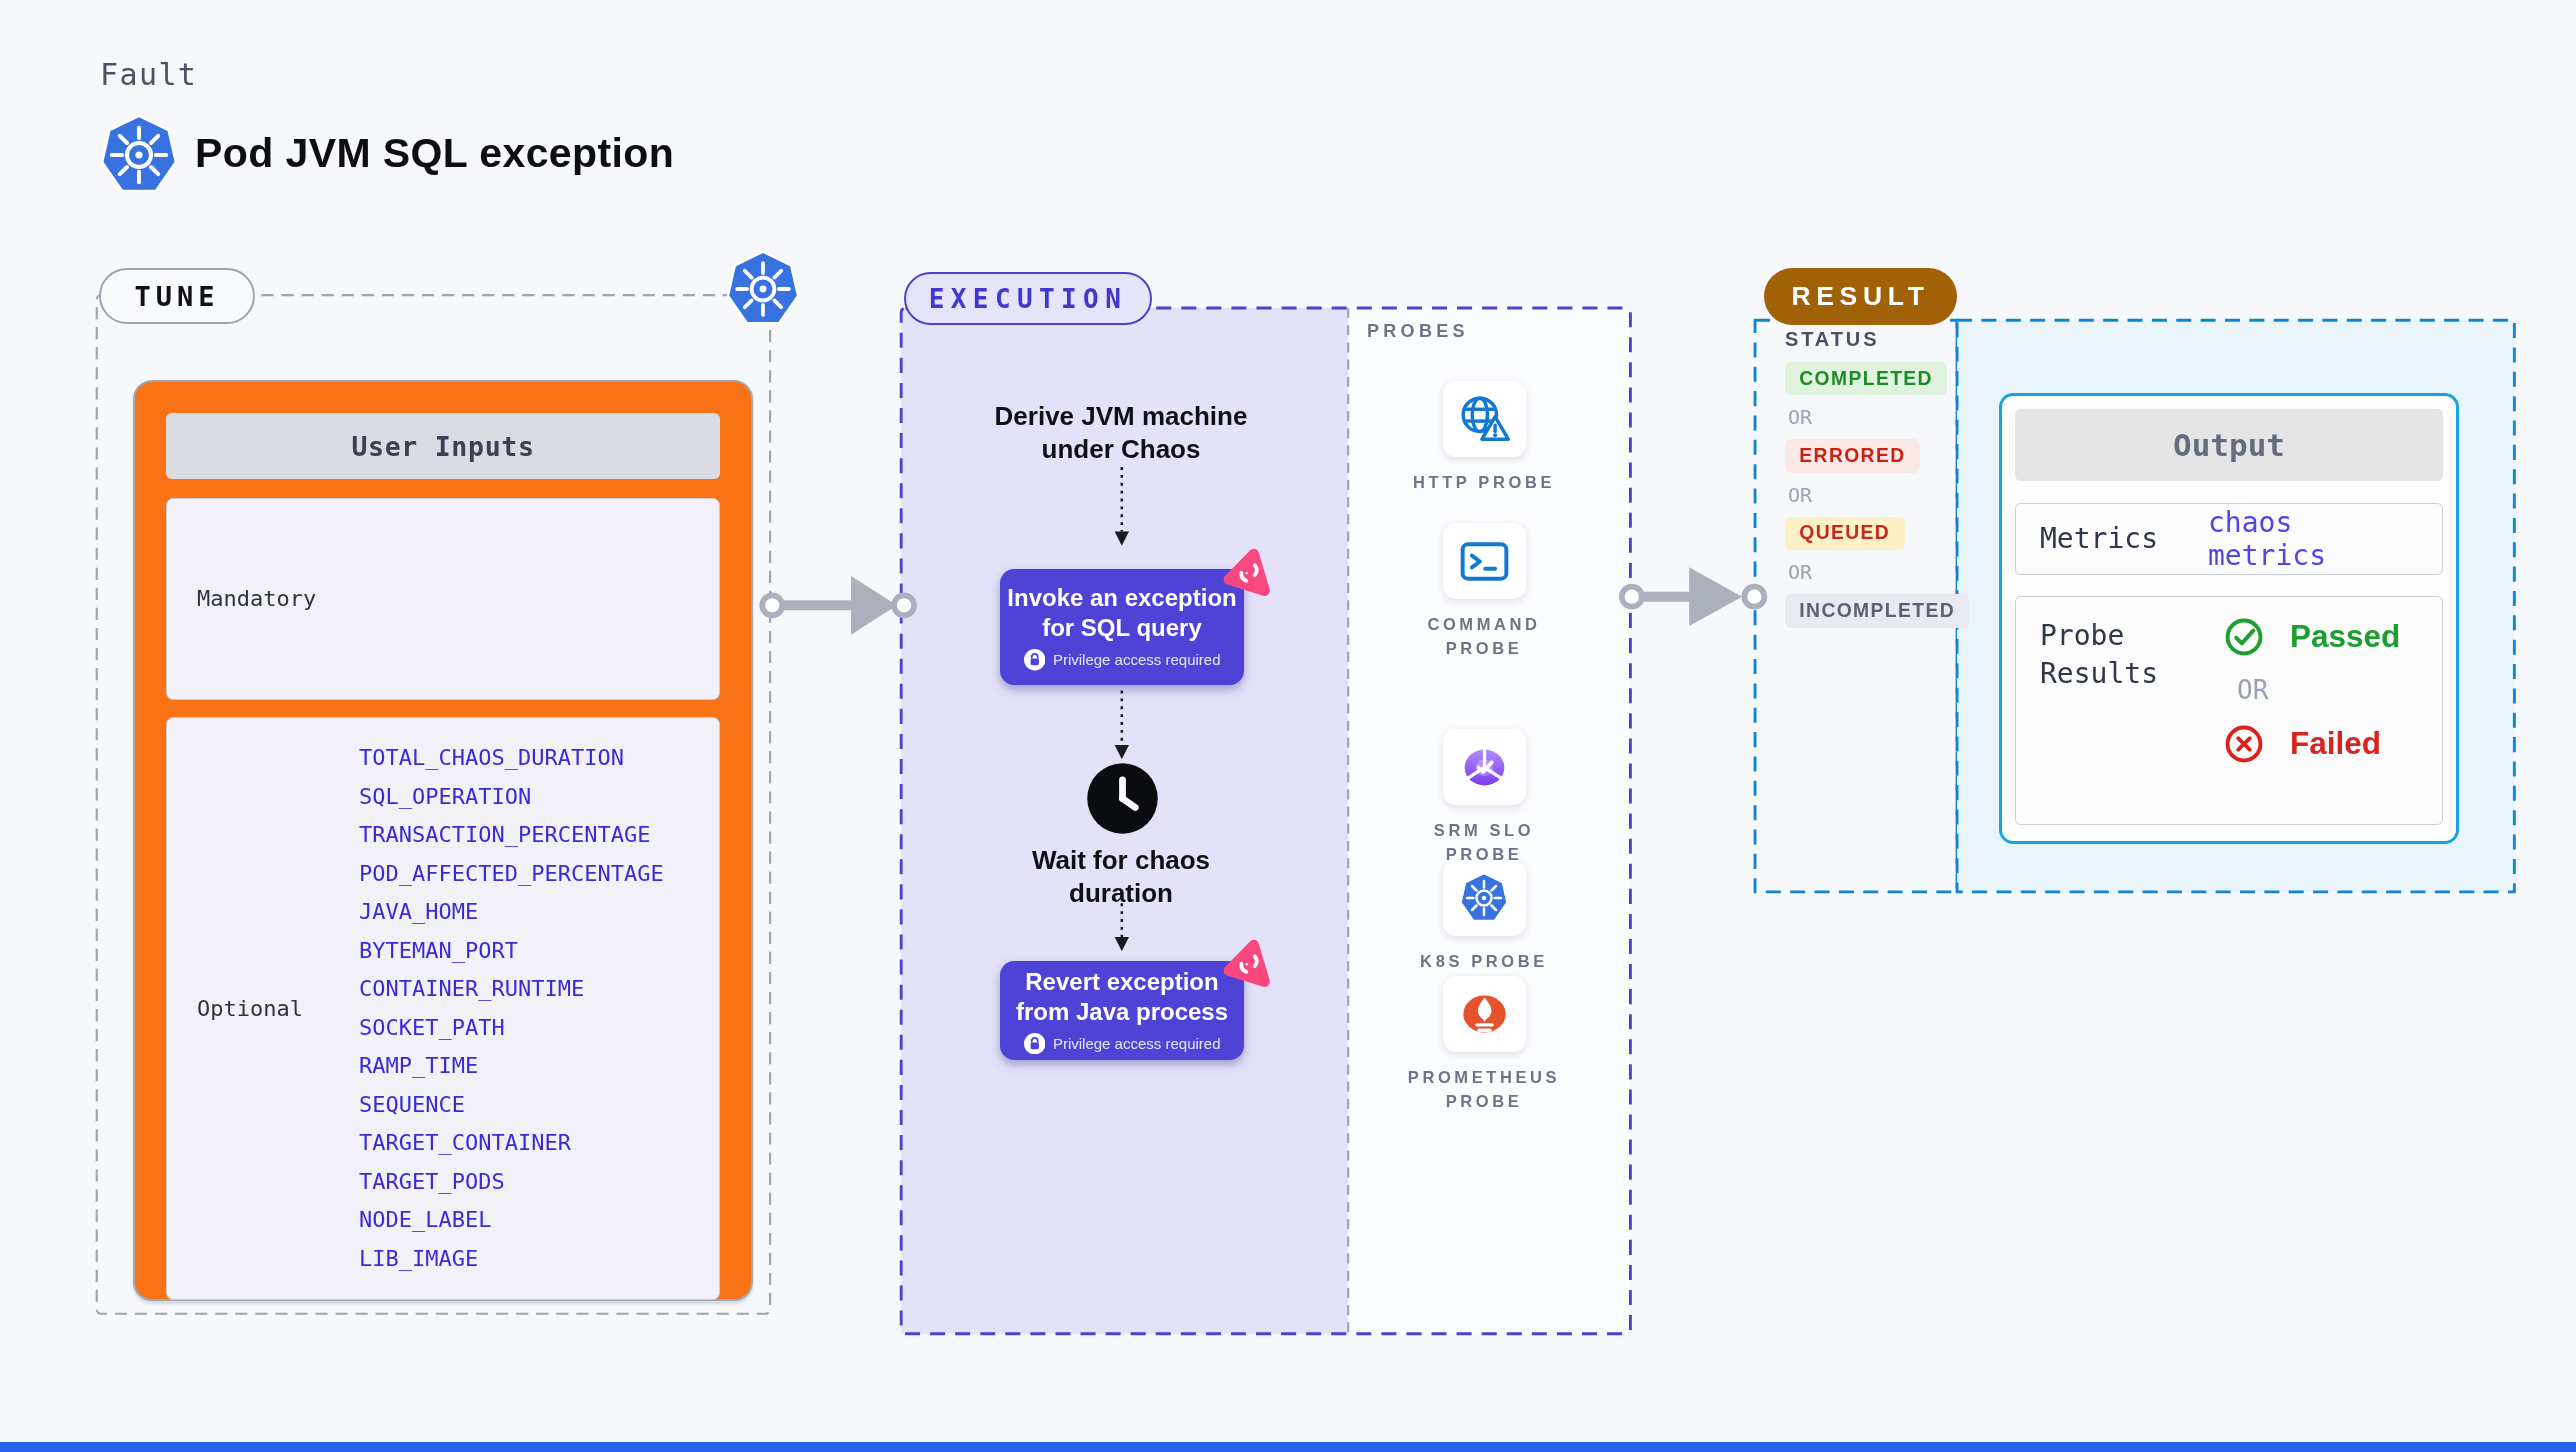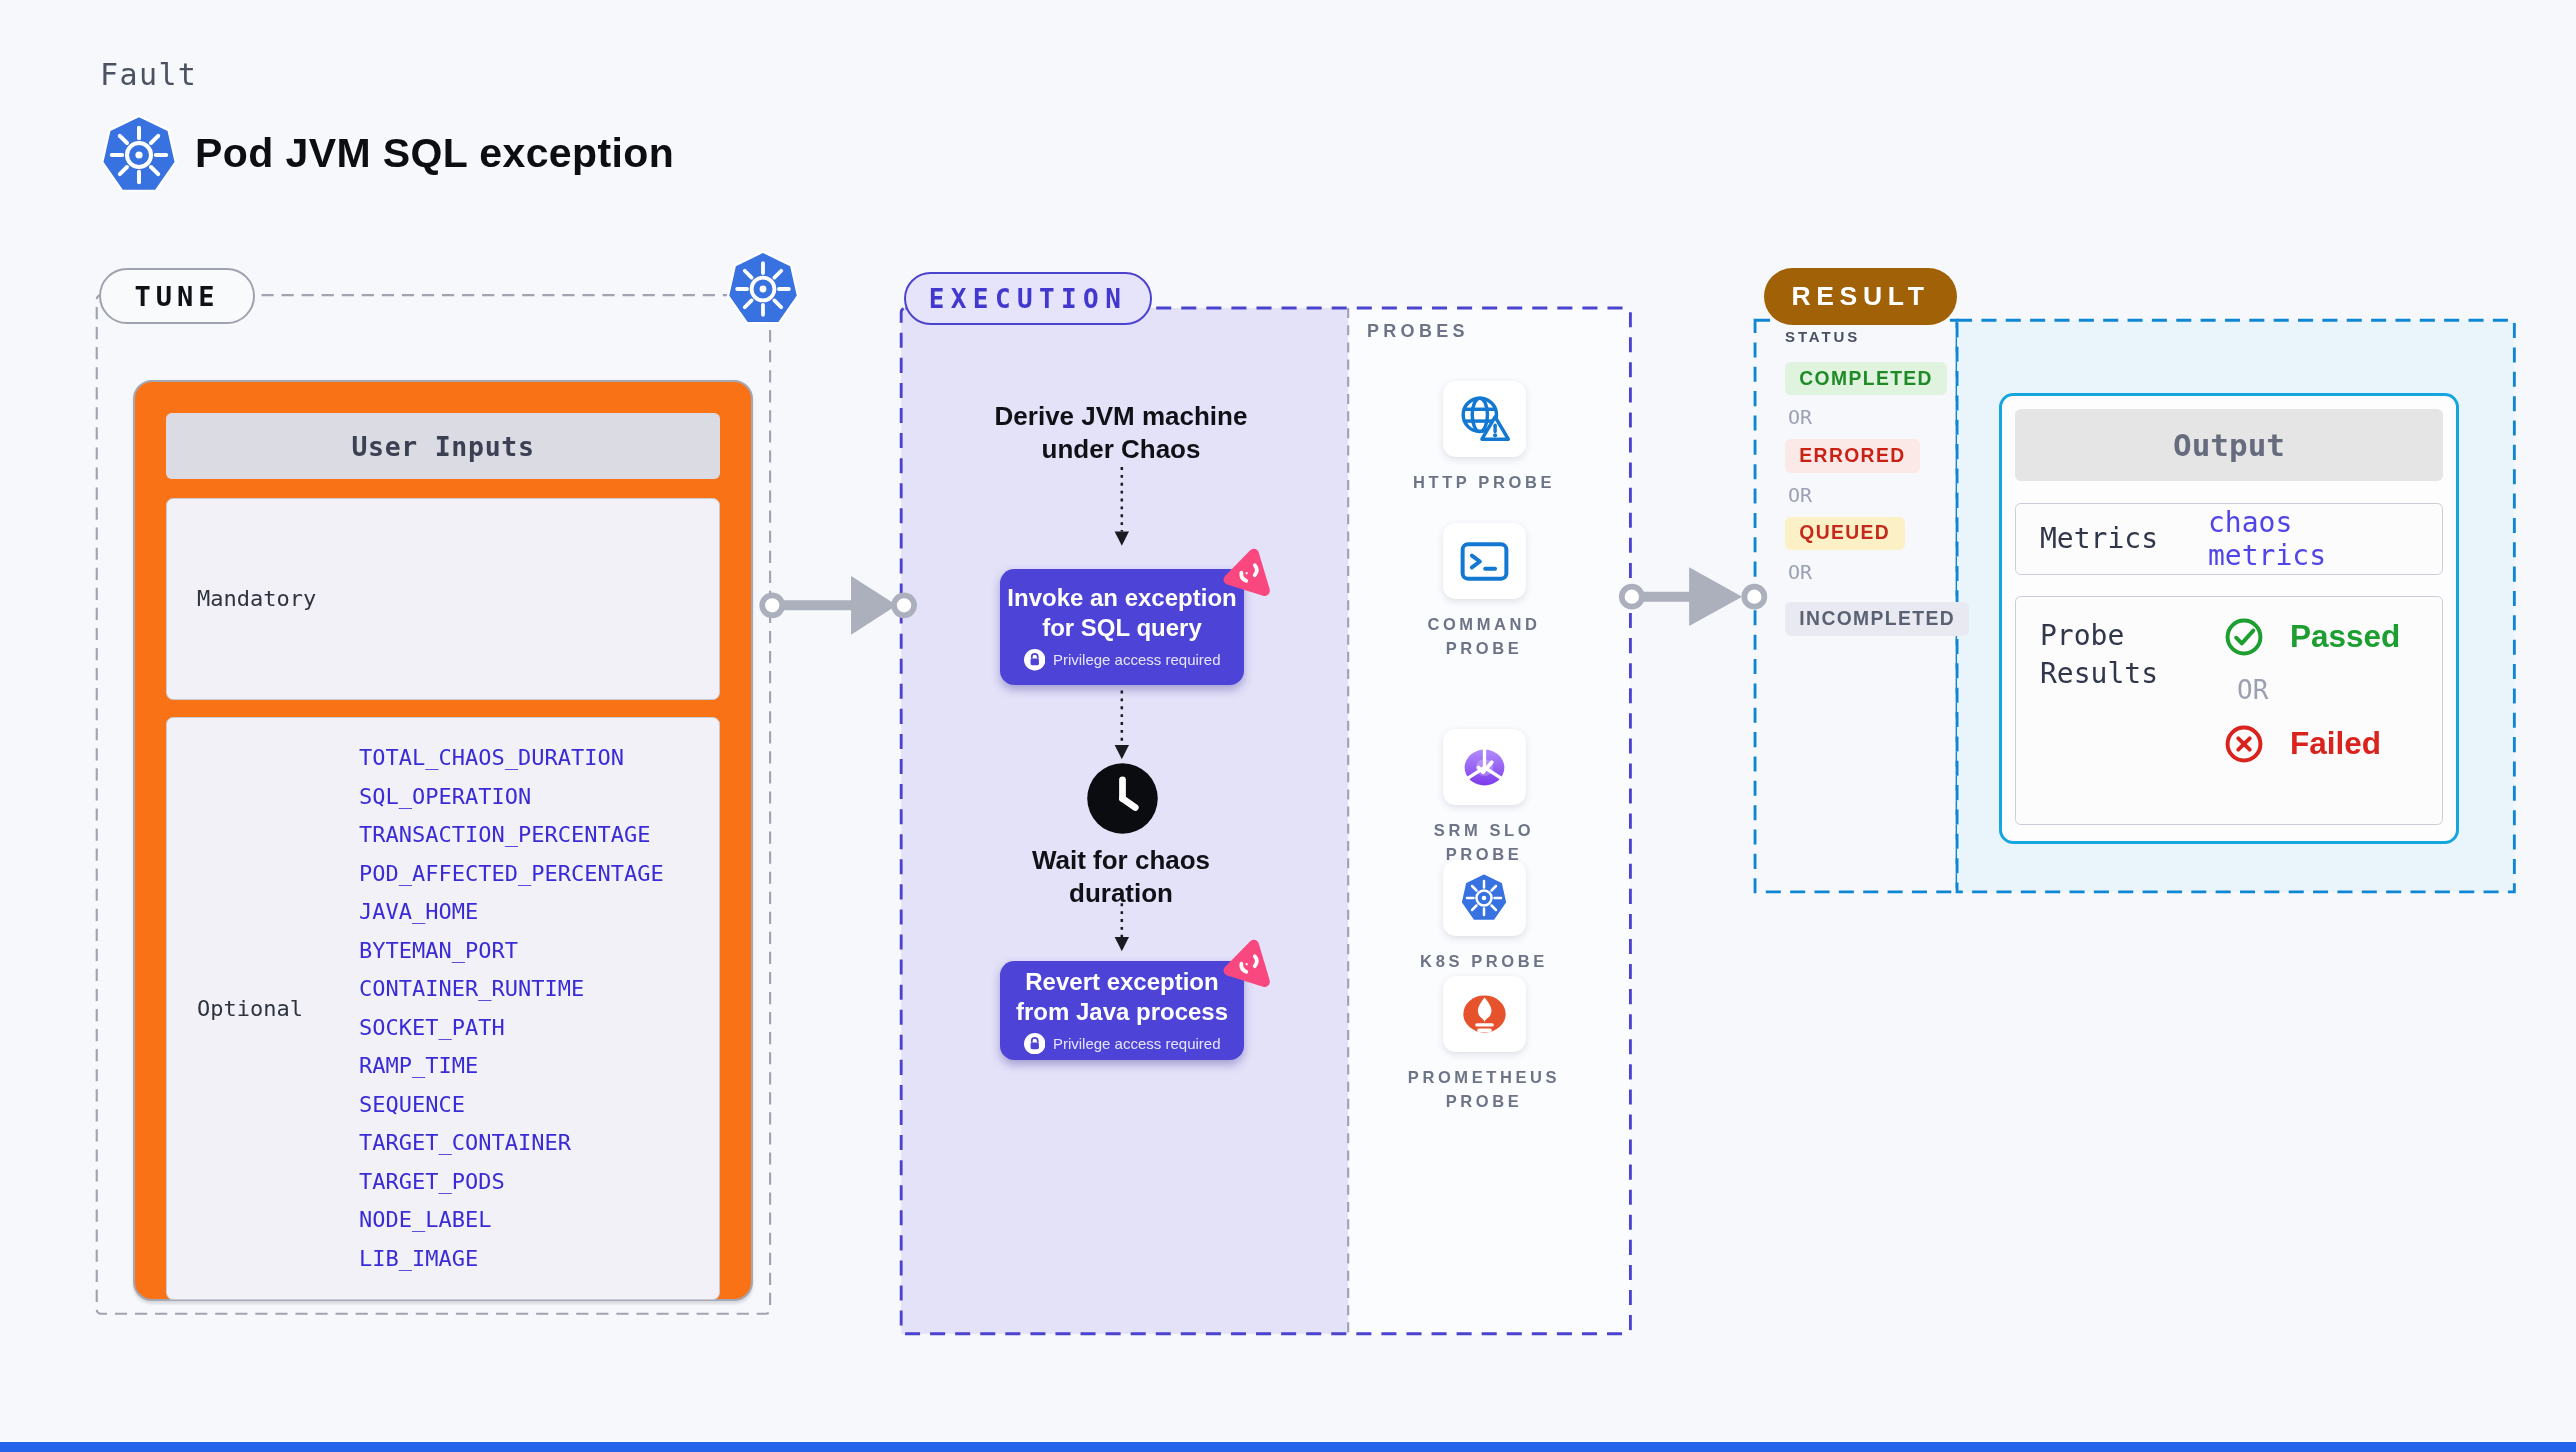--- a/index.html
+++ b/index.html
@@ -74,30 +74,30 @@
   .probe-item { left:1355px; width:258px; display:flex; flex-direction:column; align-items:center; }
   .probe-card { width:83px; height:76px; background:#FFFFFF; border-radius:13px;
     display:flex; align-items:center; justify-content:center;
     box-shadow:0 2.9px 7.2px rgba(40,45,80,0.12); }
   .probe-name { margin-top:13px; text-align:center; font-size:16.5px; font-weight:bold;
     letter-spacing:3.6px; color:#6E7487; line-height:24px; }
   .p-http { top:381px; } .p-cmd { top:523px; } .p-srm { top:729px; }
   .p-k8s { top:860px; } .p-prom { top:976px; }
 
   
-  .status-label { left:1785px; top:328px; font-size:15px; font-weight:bold;
+  .status-label { left:1785px; top:328px; font-size:20px; font-weight:bold;
     letter-spacing:2.9px; color:#485064; }
   .status-col { left:1785px; top:362px; width:165px; display:flex;
     flex-direction:column; align-items:flex-start; gap:10px; }
   .sbadge { padding:5.7px 14.3px; border-radius:5.7px; font-size:19.3px; font-weight:bold;
     letter-spacing:1.4px; }
   .sb-green { color:#1F8B28; background:#DFF3DE; }
   .sb-red   { color:#CB2014; background:#FBE9E7; }
   .sb-yellow{ color:#C6291C; background:#FBF0C6; }
-  .sb-grey  { color:#5A6173; background:#E9EAF1;margin-top:8px; }
+  .sb-grey  { color:#5A6173; background:#E9EAF1; }
   .or-text { font-size:20px; color:#9BA1B2; padding-left:2.9px; }
 
   
   .out-card { left:1999px; top:393px; width:460px; height:451px; background:#FDFDFE;
     border:3.6px solid #16A6DF; border-radius:14.3px; padding:13px; }
   .out-head { height:72px; background:#e5e5e5; border-radius:5.7px; display:flex;
     align-items:center; justify-content:center; font-size:31px; font-weight:bold;
     color:#666C7E; }
   .out-row { border:1.4px solid #CBCED8; border-radius:5.7px; background:#FCFCFD; }
   .out-metrics { margin-top:21.5px; height:72px; display:flex; align-items:center; padding:0 24px; }

